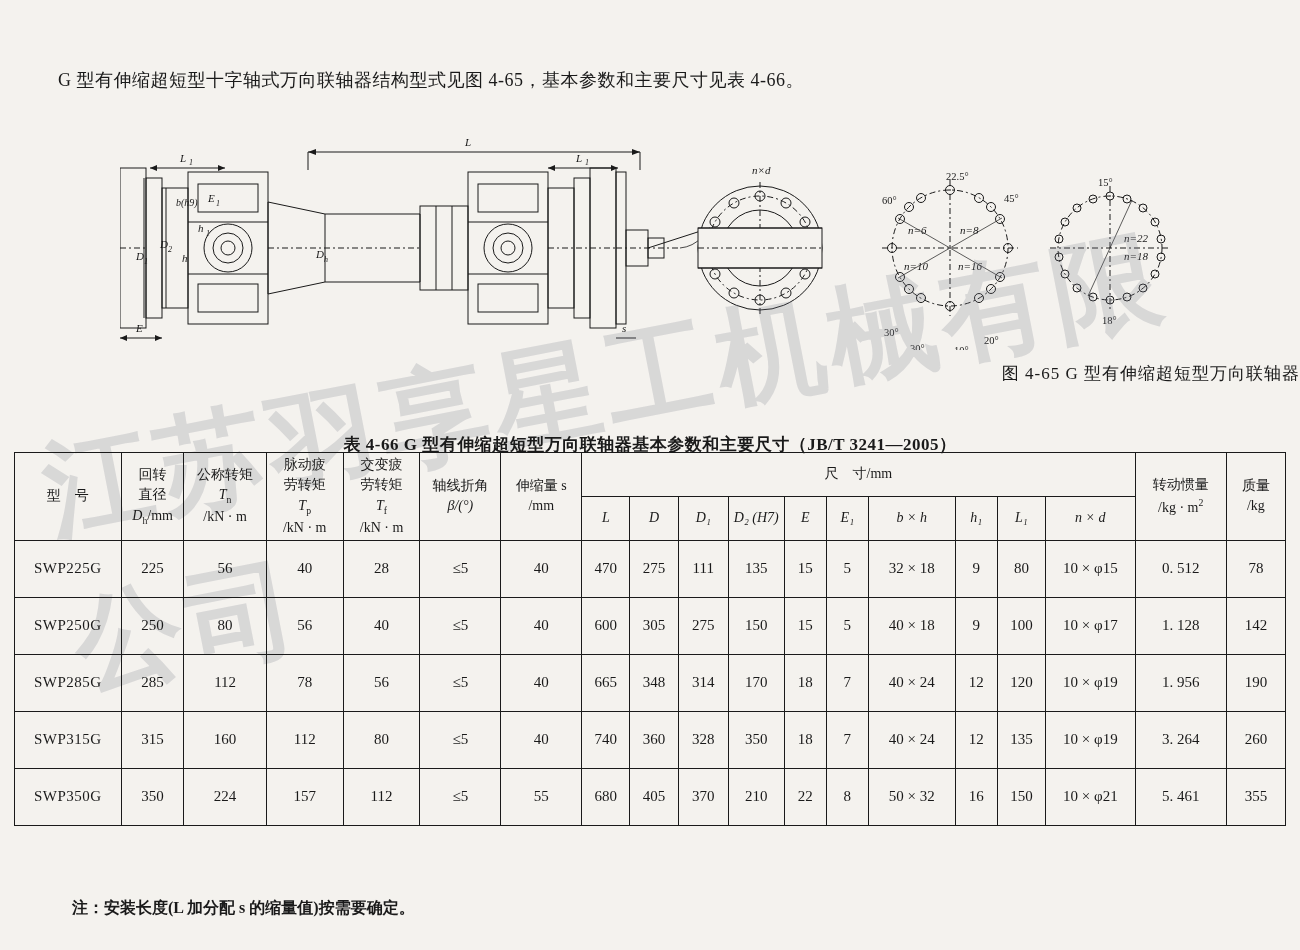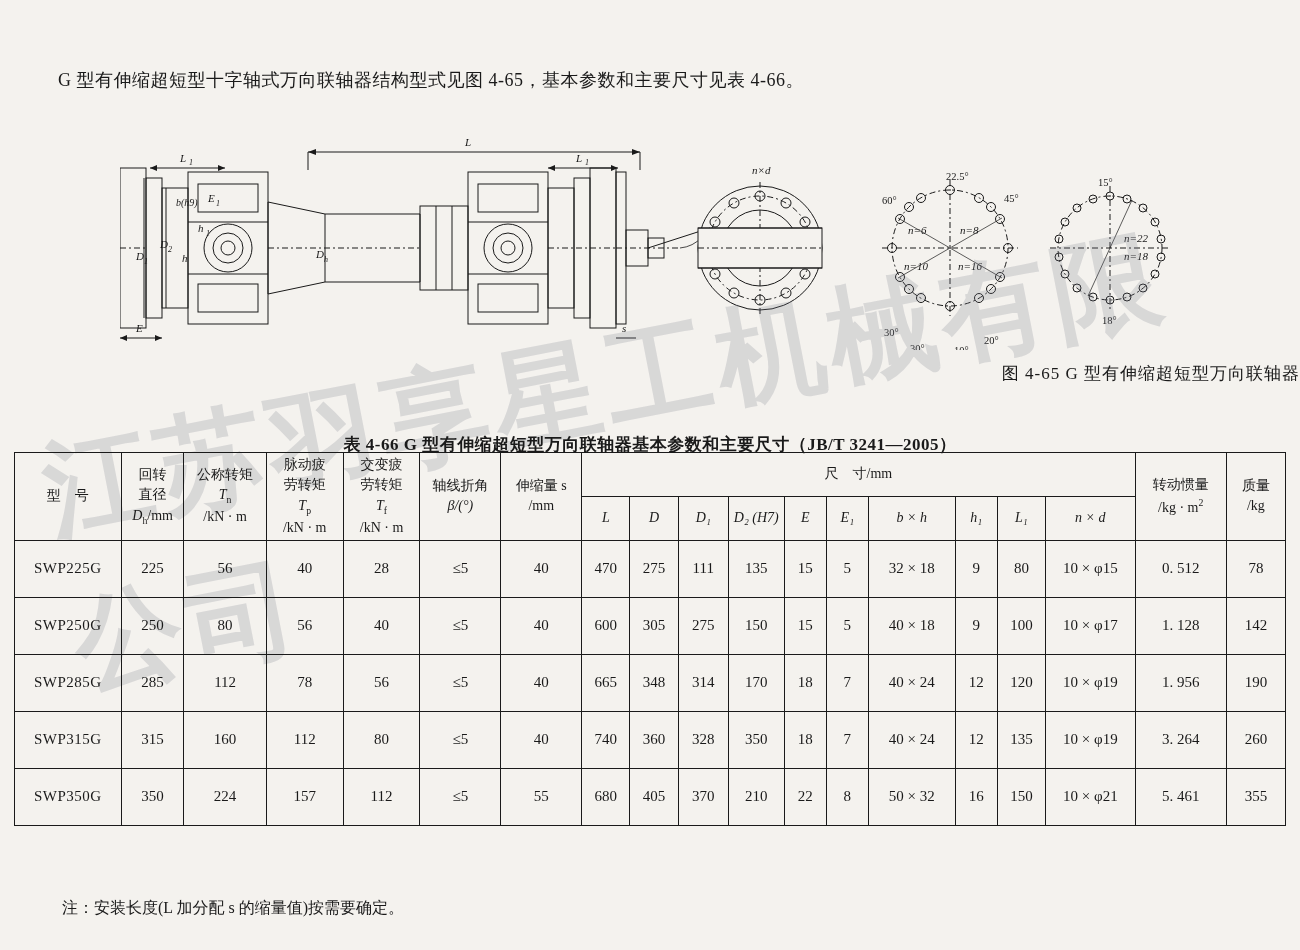--- a/index.html
+++ b/index.html
@@ -124,24 +124,25 @@
     font-size: 0.7em;
   }
   sup {
     font-size: 0.7em;
   }
   .model-cell {
     letter-spacing: 0.5px;
   }
   .note {
     position: absolute;
-    left: 62px;
+    left: 72px;
     top: 898px;
     font-size: 16px;
     z-index: 6;
+    font-weight: bold;
   }
   
   .lbl {
     font-family: "Liberation Serif", serif;
     font-size: 11px;
     font-style: italic;
   }
   .lbl-n {
     font-family: "Liberation Serif", serif;
     font-size: 11px;

